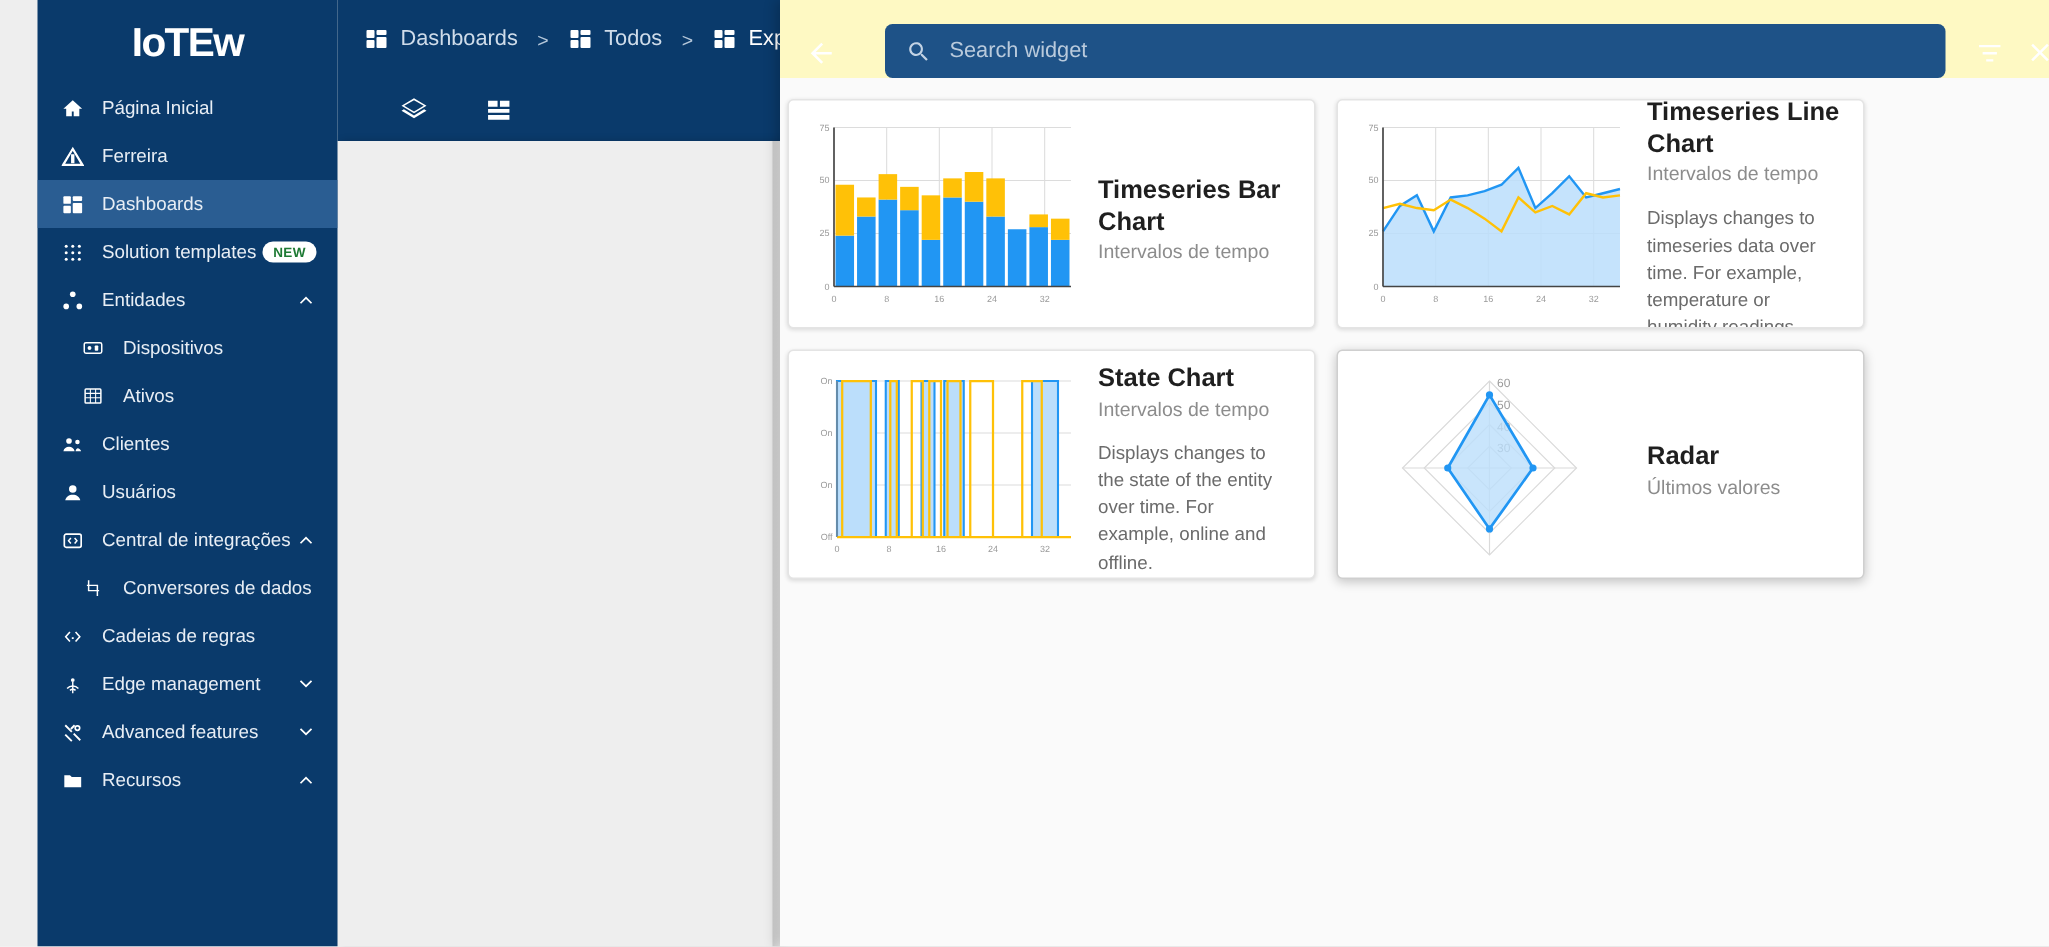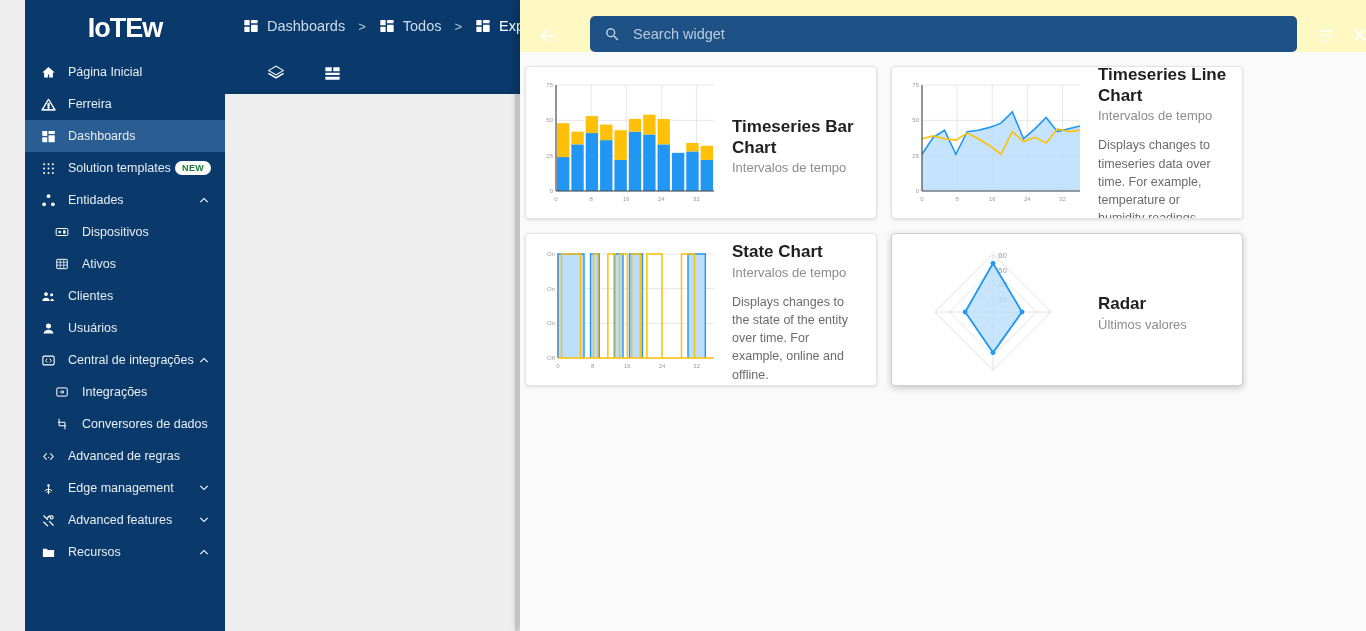--- a/index.html
+++ b/index.html
@@ -281,42 +281,33 @@
           <span class="nav-label">Central de integrações</span>
           <span class="chev">
             <svg viewBox="0 0 24 24">
               <path d="M12 8 5 15l1.4 1.4L12 10.8l5.6 5.6L19 15z"></path>
             </svg>
           </span>
         </div>
         <div class="nav-item sub">
           <span class="ico">
             <svg viewBox="0 0 24 24">
-              <rect x="3" y="5" width="18" height="14" rx="2" fill="none" stroke="#fff" stroke-width="1.7"></rect>
-              <path d="M8 12h7M12 9l3 3-3 3" fill="none" stroke="#fff" stroke-width="1.7"></path>
-            </svg>
-          </span>
-          <span class="nav-label">Integrações</span>
-        </div>
-        <div class="nav-item sub">
-          <span class="ico">
-            <svg viewBox="0 0 24 24">
               <path d="M7 3v12h12" fill="none" stroke="#fff" stroke-width="1.7"></path>
               <path d="M17 21V9H5" fill="none" stroke="#fff" stroke-width="1.7"></path>
             </svg>
           </span>
           <span class="nav-label">Conversores de dados</span>
         </div>
         <div class="nav-item">
           <span class="ico">
             <svg viewBox="0 0 24 24">
               <path d="M9 7 4.5 12 9 17M15 7l4.5 5L15 17M11 13.5h2" fill="none" stroke="#fff" stroke-width="1.7"></path>
             </svg>
           </span>
-          <span class="nav-label">Advanced de regras</span>
+          <span class="nav-label">Cadeias de regras</span>
         </div>
         <div class="nav-item">
           <span class="ico">
             <svg viewBox="0 0 24 24">
               <path d="M6 16a8 8 0 0 1 12 0" fill="none" stroke="#fff" stroke-width="1.6"></path>
               <path d="M9 18a4.6 4.6 0 0 1 6 0" fill="none" stroke="#fff" stroke-width="1.6"></path>
               <circle cx="12" cy="7" r="2"></circle>
               <path d="M12 9v12" stroke="#fff" stroke-width="1.5"></path>
             </svg>
           </span>

